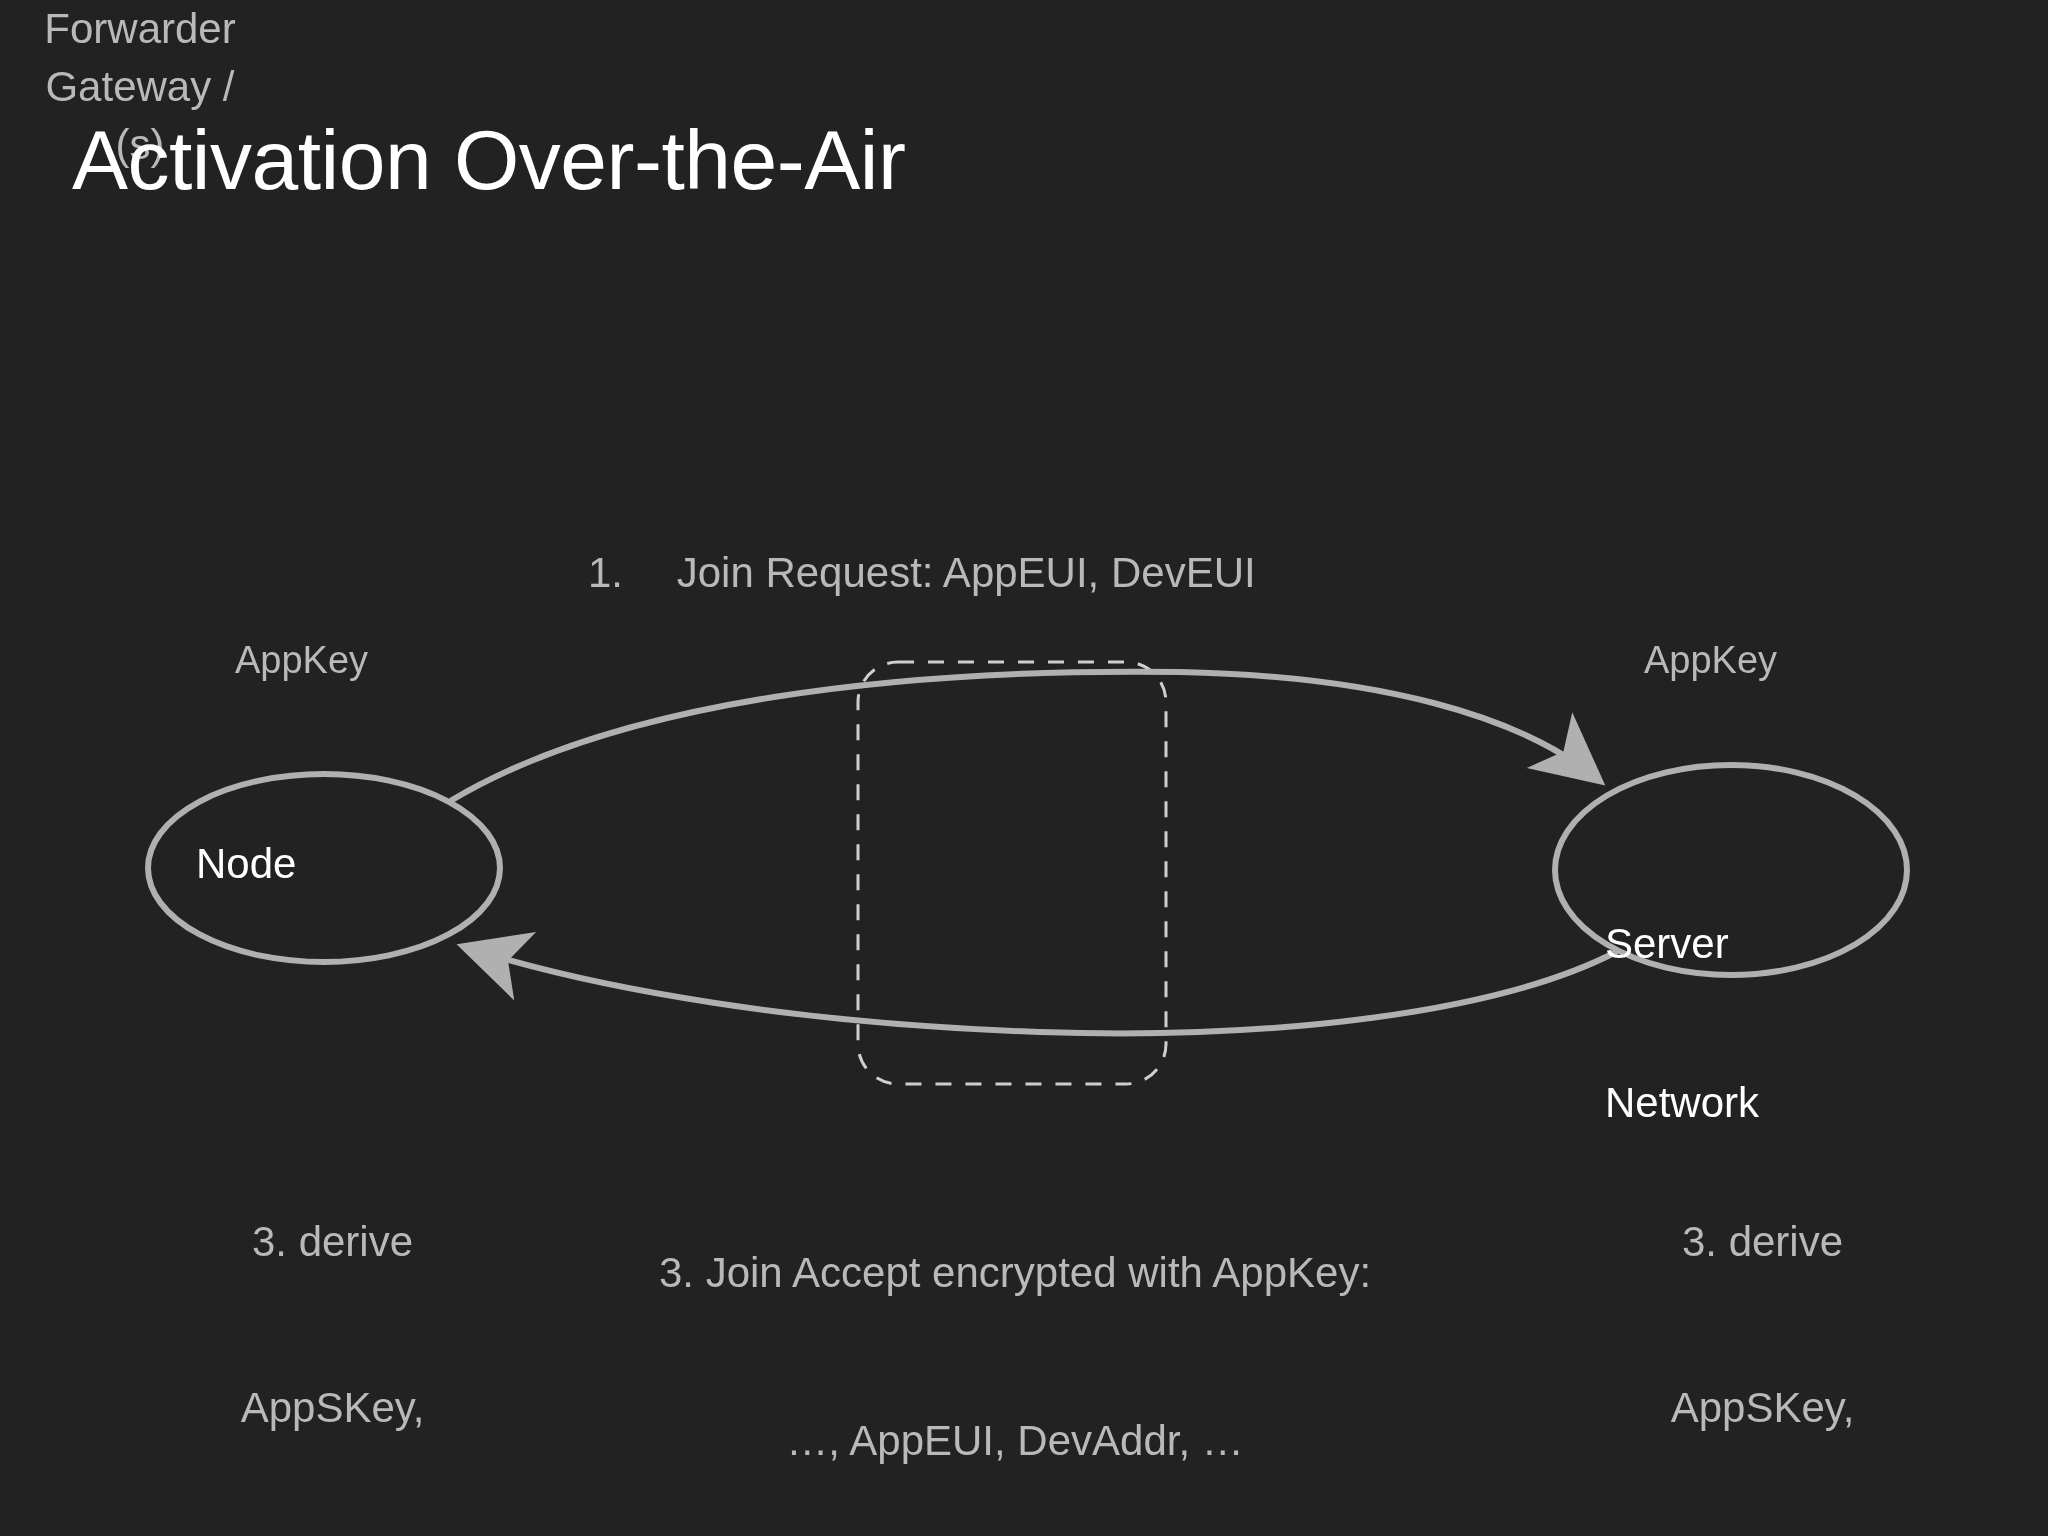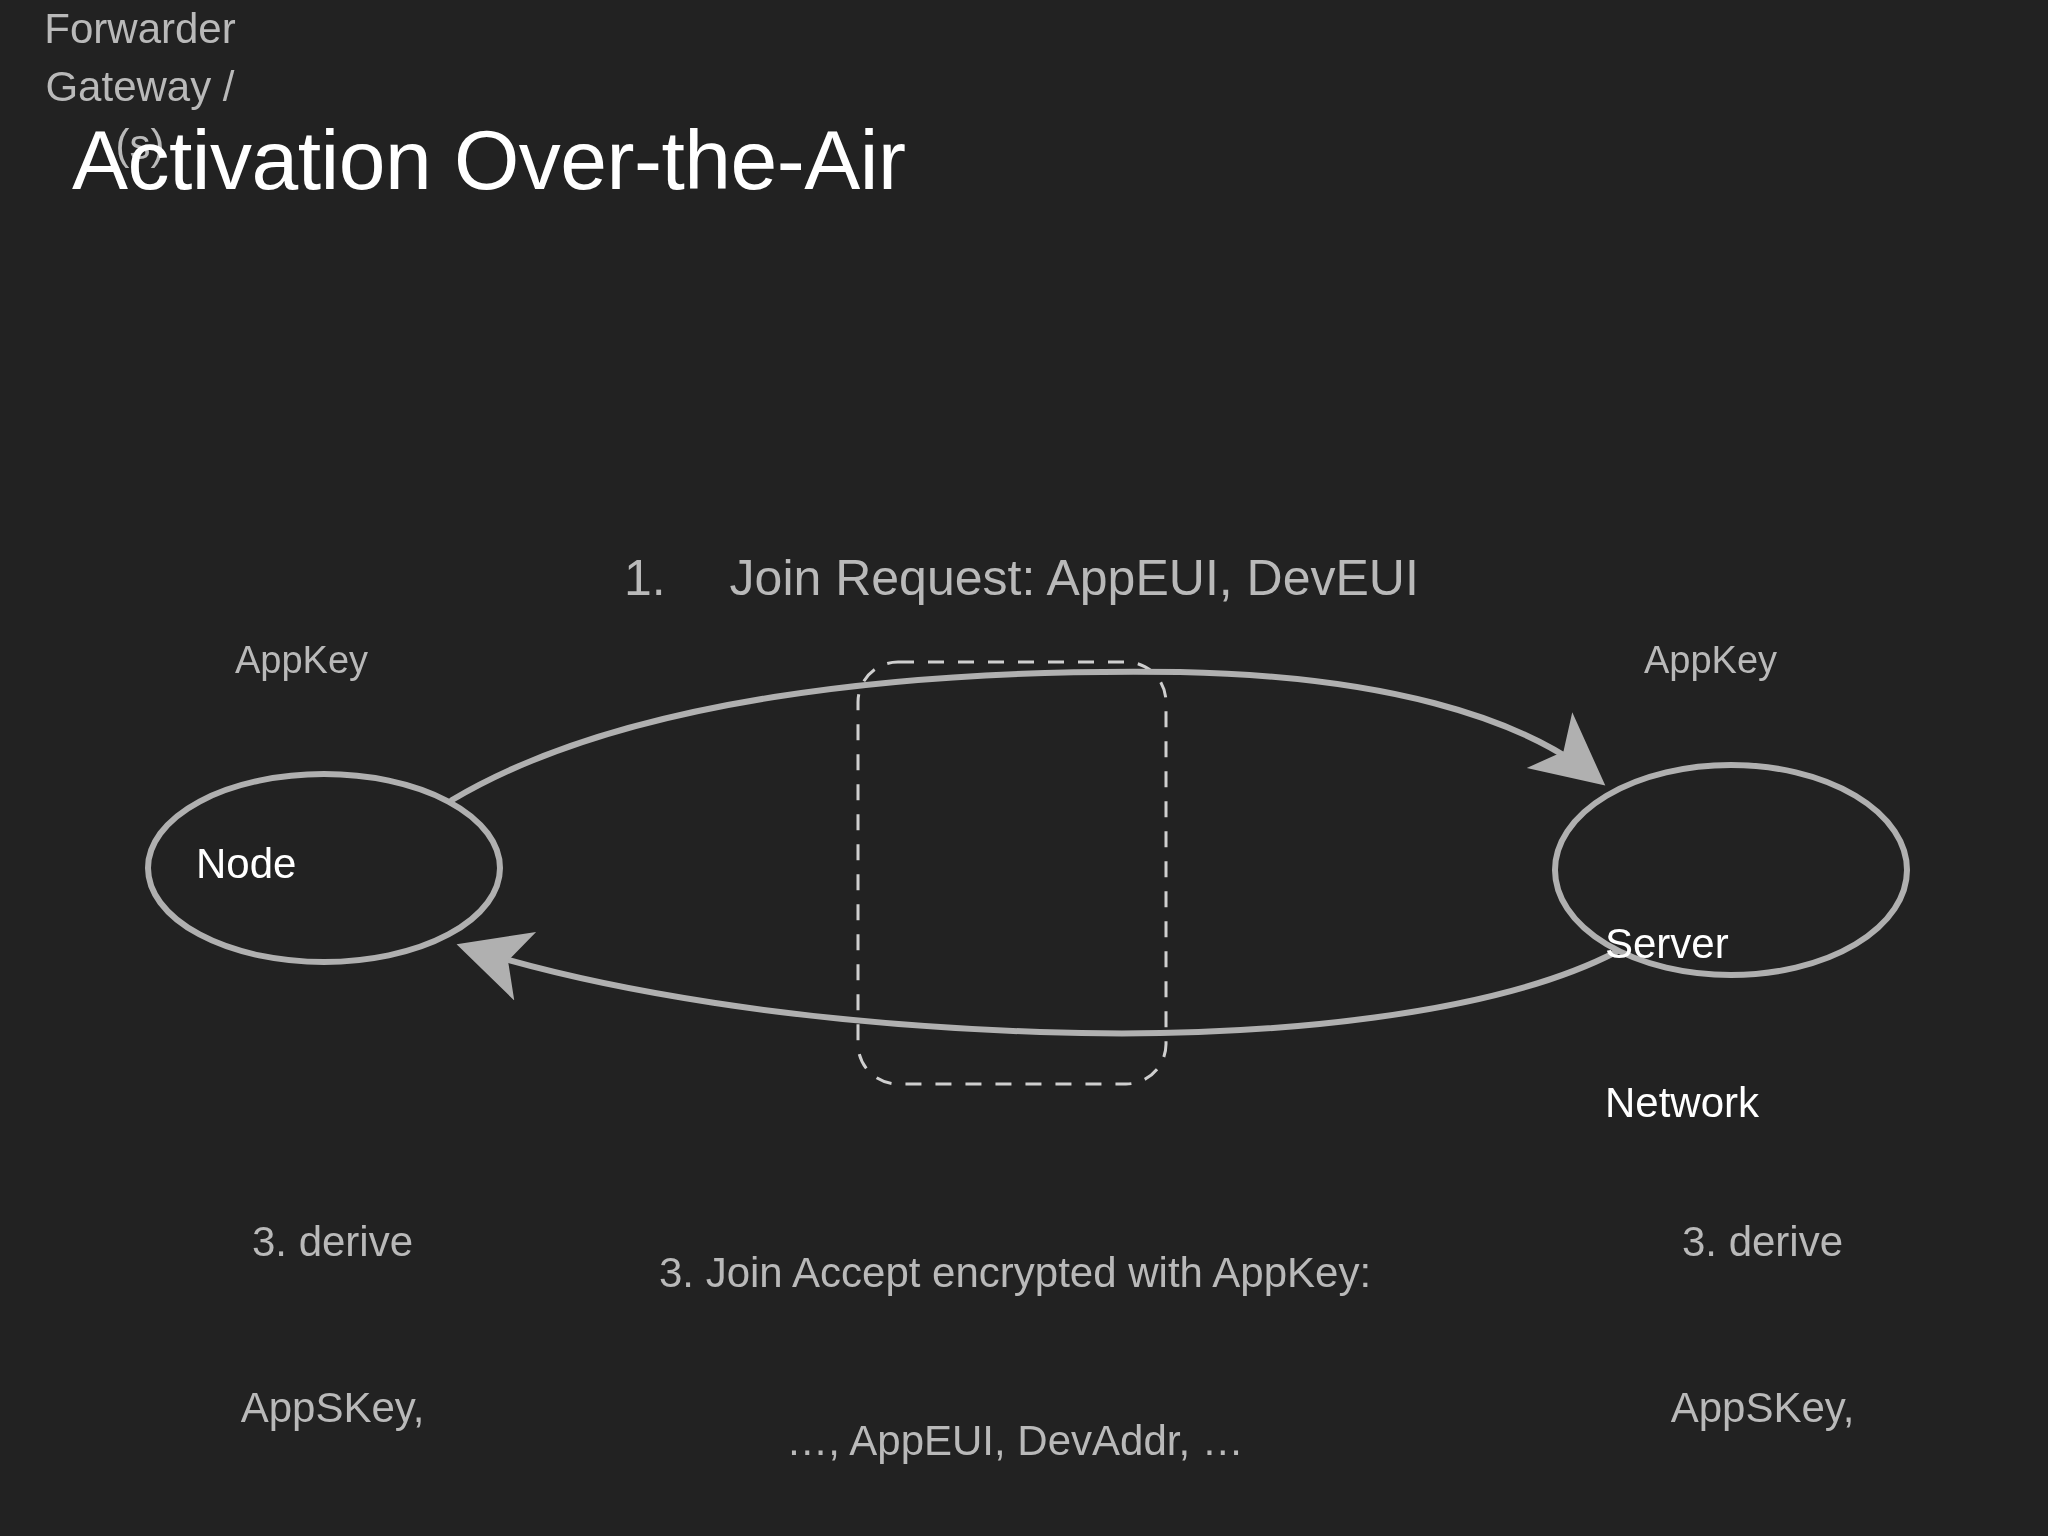--- a/index.html
+++ b/index.html
@@ -45,23 +45,23 @@
   }
   .node-label {
     position: absolute;
     color: #ffffff;
     font-size: 42px;
     line-height: 1.26;
     text-align: left;
     white-space: pre;
   }
   #step1-label {
-    left: 624px;
+    left: 588px;
     top: 546px;
-    font-size: 50px;
+    font-size: 42px;
   }
   #appkey-left {
     left: 235px;
     top: 636px;
   }
   #appkey-right {
     left: 1644px;
     top: 636px;
   }
   #gateway-label {

